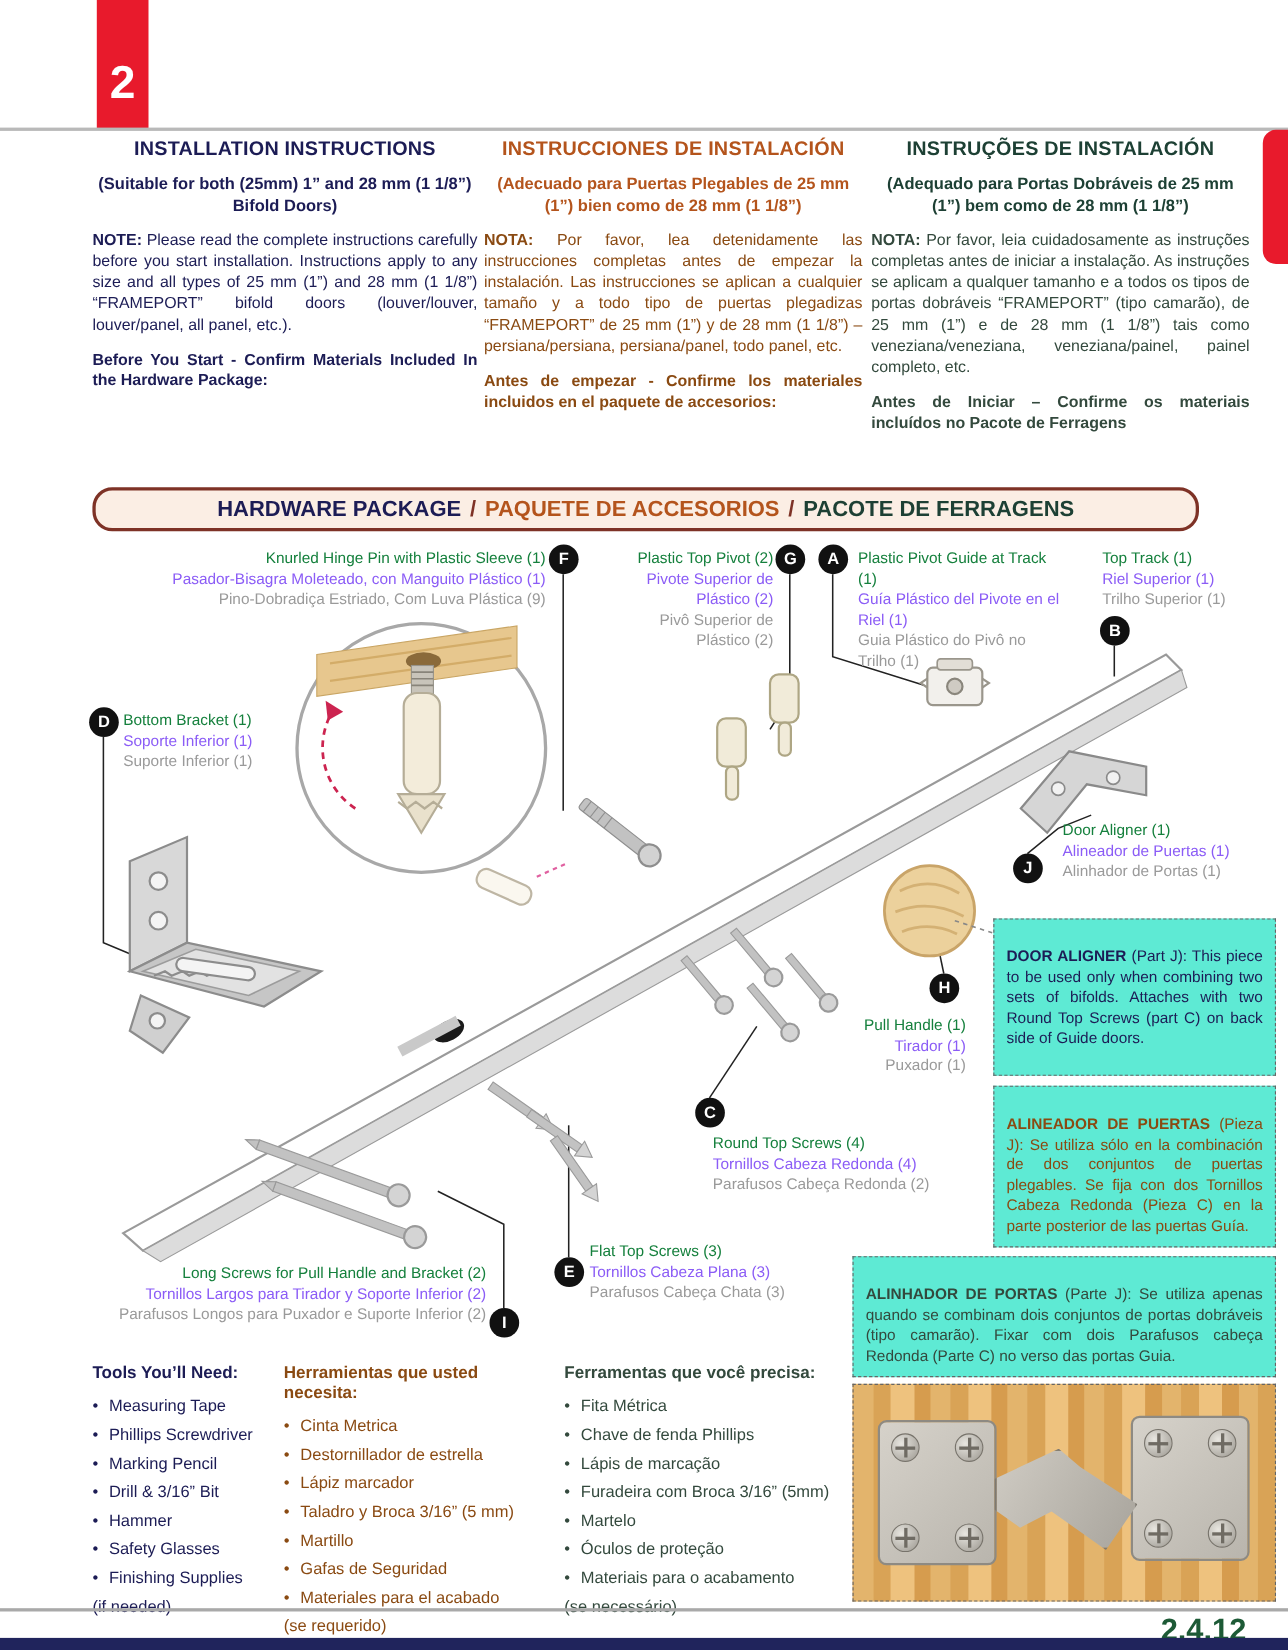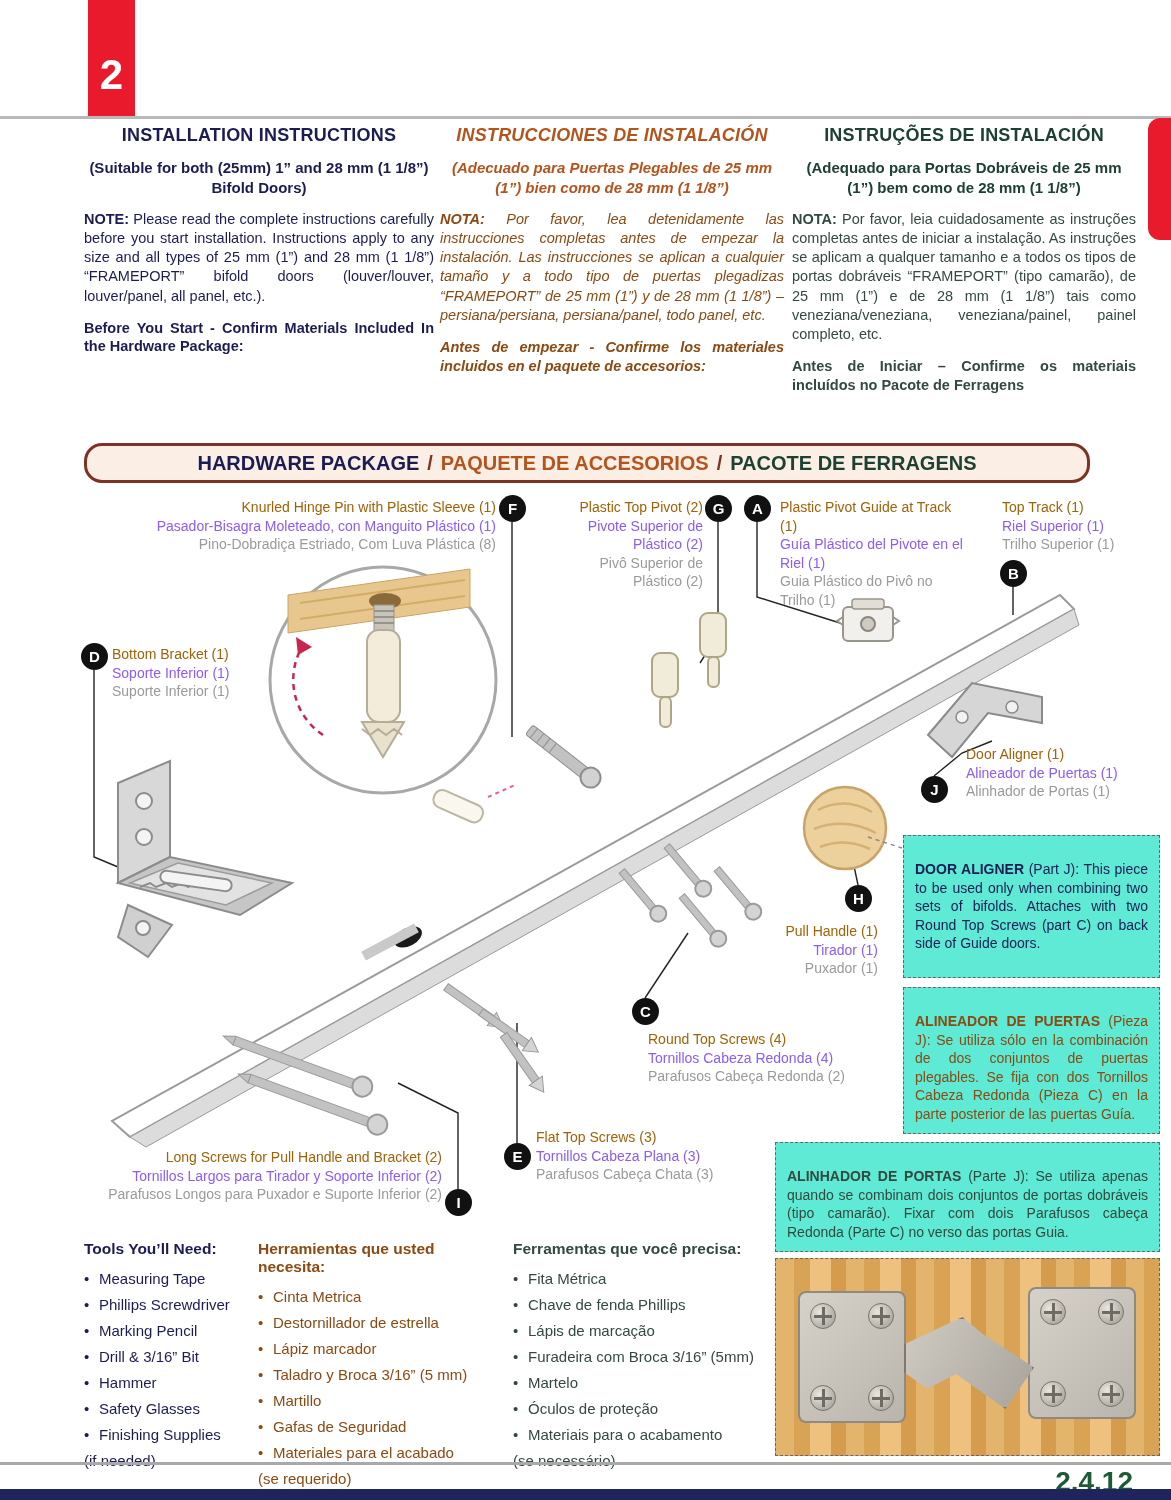--- a/index.html
+++ b/index.html
@@ -18,41 +18,41 @@
   
   .en { color:#1c1c55; }
   .es { color:#8a4a12; }
   .es-h { color:#b4541c; }
   .pt { color:#33493d; }
   .pt-h { color:#1d4034; }
 
   
   .col { position:absolute; top:125px; }
   .col-1 { left:84px;  width:350px; }
-  .col-2 { left:440px; width:344px;font-style:italic; }
+  .col-2 { left:440px; width:344px; }
   .col-3 { left:792px; width:344px; }
   .col h2 { font-size:18px; font-weight:bold; text-align:center; letter-spacing:.2px; }
   .col .sub { font-size:15px; font-weight:bold; text-align:center; margin-top:12px; line-height:1.3; }
   .col .note { font-size:14.5px; text-align:justify; margin-top:13px; line-height:1.32; }
   .col .note b { font-weight:bold; }
   .col .before { font-size:14.5px; font-weight:bold; text-align:justify; margin-top:13px; line-height:1.3; }
 
   
   .banner { position:absolute; left:84px; top:443px; width:1006px; height:40px; background:#fbeee4;
             border:3px solid #7e3226; border-radius:18px; display:flex; align-items:center; justify-content:center;
             font-size:20px; font-weight:bold; gap:8px; }
   .banner .sep { color:#7e3226; font-weight:bold; }
 
   
   .diagram { position:absolute; left:0; top:485px; width:1171px; height:762px; }
   .diagram svg { position:absolute; left:0; top:0; }
 
   
   .plabel { position:absolute; font-size:14px; line-height:1.33; }
-  .plabel .l1 { color:#a16207; }
+  .plabel .l1 { color:#15803d; }
   .plabel .l2 { color:#8b5cf6; }
   .plabel .l3 { color:#9a9a9a; }
   .t-right { text-align:right; }
   .t-left { text-align:left; }
 
   .badge { position:absolute; width:27px; height:27px; border-radius:50%; background:#111;
            color:#fff; font-size:15px; font-weight:bold; display:flex; align-items:center; justify-content:center; }
 
   
   .callout { position:absolute; border:1.5px dashed #666; padding:24px 11px; font-size:14px;
@@ -262,21 +262,21 @@
             <rect x="245" y="613" width="130" height="9" fill="#c2c2c2"></rect>
             <circle cx="381" cy="617" r="10" fill="#d4d4d4" stroke-width="2"></circle>
             <polygon points="245,613 233,617 245,622" fill="#c2c2c2"></polygon>
           </g>
       </g>
     </svg>
 
     <div class="plabel t-right" style="left:128px; top:13px; width:368px;">
       <div class="l1">Knurled Hinge Pin with Plastic Sleeve (1)</div>
       <div class="l2">Pasador-Bisagra Moleteado, con Manguito Plástico (1)</div>
-      <div class="l3">Pino-Dobradiça Estriado, Com Luva Plástica (8)</div>
+      <div class="l3">Pino-Dobradiça Estriado, Com Luva Plástica (9)</div>
     </div>
     <div class="plabel t-right" style="left:555px; top:13px; width:148px;">
       <div class="l1">Plastic Top Pivot (2)</div>
       <div class="l2">Pivote Superior de Plástico (2)</div>
       <div class="l3">Pivô Superior de Plástico (2)</div>
     </div>
     <div class="plabel t-left" style="left:780px; top:13px; width:190px;">
       <div class="l1">Plastic Pivot Guide at Track (1)</div>
       <div class="l2">Guía Plástico del Pivote en el Riel (1)</div>
       <div class="l3">Guia Plástico do Pivô no Trilho (1)</div>

